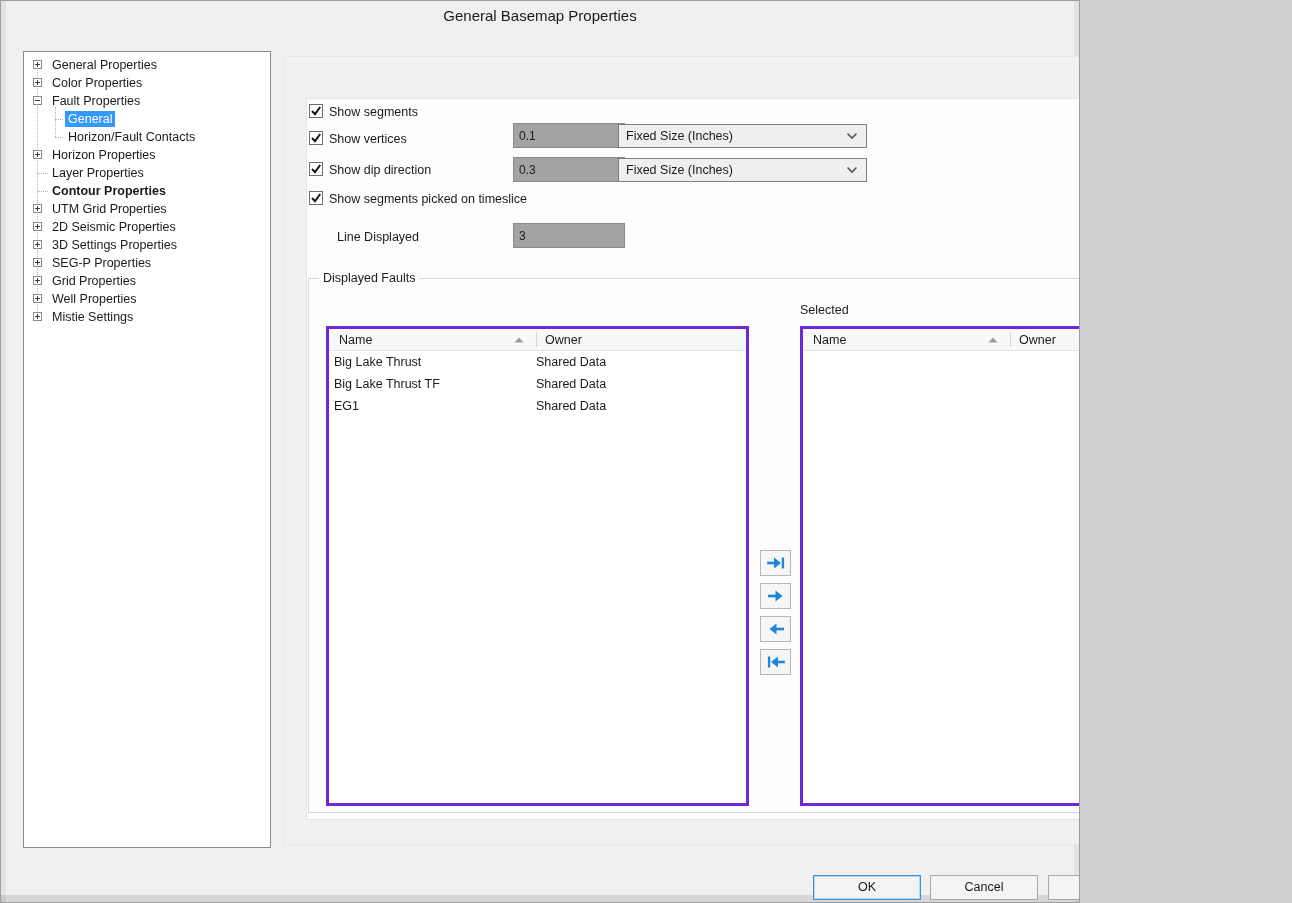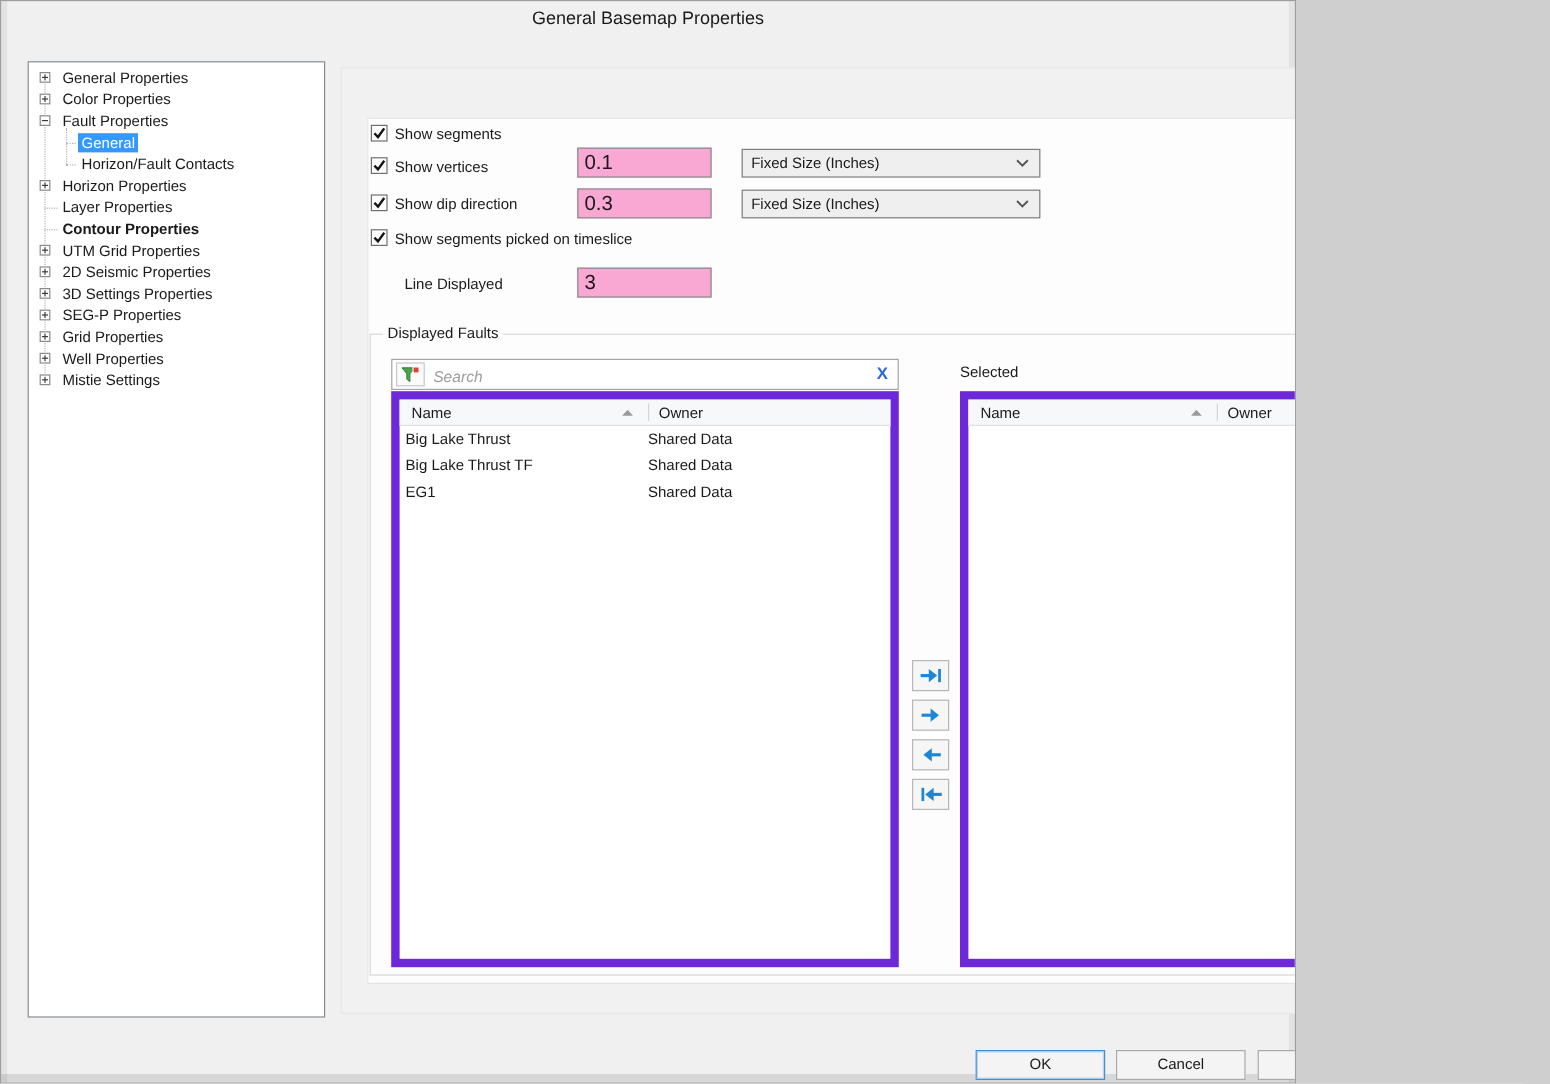--- a/index.html
+++ b/index.html
@@ -26,39 +26,39 @@
   .expander .h{position:absolute;left:1px;top:3px;width:5px;height:1px;background:#3c3c3c;}
   .expander .v{position:absolute;left:3px;top:1px;width:1px;height:5px;background:#3c3c3c;}
   .tvline{position:absolute;width:0;border-left:1px dotted #b3b3b3;}
   .thline{position:absolute;height:0;border-top:1px dotted #b3b3b3;}
   
   .right-panel{left:283px;top:55px;width:996px;height:789px;background:#f1f1f1;border:1px solid #e7e7e7;box-sizing:border-box;}
   .white-panel{left:305px;top:97px;width:946px;height:722px;background:#fdfdfd;border:1px solid #e4e4e4;box-sizing:border-box;}
   
   .cb{width:14px;height:14px;background:#fff;border:1px solid #6e6e6e;box-sizing:border-box;display:flex;align-items:center;justify-content:center;}
   .flabel{white-space:nowrap;line-height:14px;}
-  .tinput{width:112px;height:25px;border:1px solid #8a8a8a;background:#f9a8d4;box-sizing:border-box;
-          font-family:"Liberation Sans",sans-serif;font-size:17px;padding:2px 5px;color:#1a1a1a;outline:none;}
+  .tinput{width:112px;height:25px;border:1px solid #8a8a8a;background:#a3a3a3;box-sizing:border-box;
+          font-family:"Liberation Sans",sans-serif;font-size:12px;padding:2px 5px;color:#1a1a1a;outline:none;margin-left:32px;}
   .dropdown{width:249px;height:24px;border:1px solid #7f7f7f;background:#efefef;box-sizing:border-box;
             display:flex;align-items:center;padding-left:7px;cursor:default;}
   .dropdown .ddtext{flex:1;}
   .dropdown svg{margin-right:8px;}
   
   .groupbox{left:307px;top:277px;width:936px;height:535px;border:1px solid #d8d8d8;box-sizing:border-box;}
   .grouplabel{position:absolute;left:10px;top:-8px;background:#fdfdfd;padding:0 4px;}
   
   .searchbar{left:325px;top:298px;width:423px;height:26px;background:#fff;border:1px solid #a5a5a5;box-sizing:border-box;}
   .filterbtn{position:absolute;left:3px;top:2px;width:24px;height:20px;border:1px solid #c8c8c8;background:#fafafa;
              box-sizing:border-box;display:flex;align-items:center;justify-content:center;}
   .searchinput{position:absolute;left:32px;top:1px;width:360px;height:22px;border:none;outline:none;
                font-family:"Liberation Sans",sans-serif;font-size:13px;background:transparent;}
   .searchinput::placeholder{color:#9c9c9c;font-style:italic;}
   .clearx{position:absolute;right:8px;top:3px;font-weight:bold;font-size:14px;color:#2f6bd7;cursor:default;}
   
-  .ftable{background:#fff;border:7px solid #6d28d9;box-sizing:border-box;}
+  .ftable{background:#fff;border:3px solid #6d28d9;box-sizing:border-box;}
   .thead{position:relative;height:21px;background:#f6f8fa;border-bottom:1px solid #e0e0e0;display:flex;align-items:center;}
   .th-name{width:207px;padding-left:10px;box-sizing:border-box;display:flex;align-items:center;}
   .th-name .thtext{flex:1;}
   .th-owner{flex:1;padding-left:9px;}
   .th-div{position:absolute;left:207px;top:3px;width:1px;height:15px;background:#d6d6d6;}
   .sorttri{margin-right:12px;}
   .tr{height:22px;display:flex;align-items:center;}
   .td-name{width:207px;padding-left:5px;box-sizing:border-box;white-space:nowrap;overflow:hidden;}
   .td-owner{flex:1;white-space:nowrap;overflow:hidden;}
   
@@ -232,30 +232,20 @@
   </div>
   <div class="abs flabel" style="left:328px;top:191px;">Show segments picked on timeslice</div>
 
   <div class="abs flabel" style="left:336px;top:229px;">Line Displayed</div>
   <input class="abs tinput" style="left: 480px; top: 222px;" value="3">
 
   <div class="abs groupbox">
     <div class="grouplabel">Displayed Faults</div>
   </div>
 
-  <div class="abs searchbar">
-    <div class="filterbtn">
-      <svg width="16" height="15" viewBox="0 0 16 15">
-        <path d="M1 1.5 L11.5 1.5 L7.6 6.5 L7.6 13 L5 11 L5 6.5 Z" fill="#4aa54a" stroke="#2e7d32" stroke-width="0.8"></path>
-        <rect x="10.2" y="0.8" width="5" height="5" fill="#e23b3b" stroke="#ffffff" stroke-width="0.9"></rect>
-      </svg>
-    </div>
-    <input class="searchinput" placeholder="Search" style="">
-    <span class="clearx">X</span>
-  </div>
 
   <div class="abs ftable" id="available-table" style="left:325px;top:325px;width:423px;height:480px;">
       <div class="thead">
         <div class="th-name">
           <span class="thtext">Name</span>
           <svg width="10" height="6" viewBox="0 0 10 6" class="sorttri">
             <path d="M5 0.5 L9.5 5.5 L0.5 5.5 Z" fill="#9b9b9b"></path>
           </svg>
         </div>
         <div class="th-owner">Owner</div>

